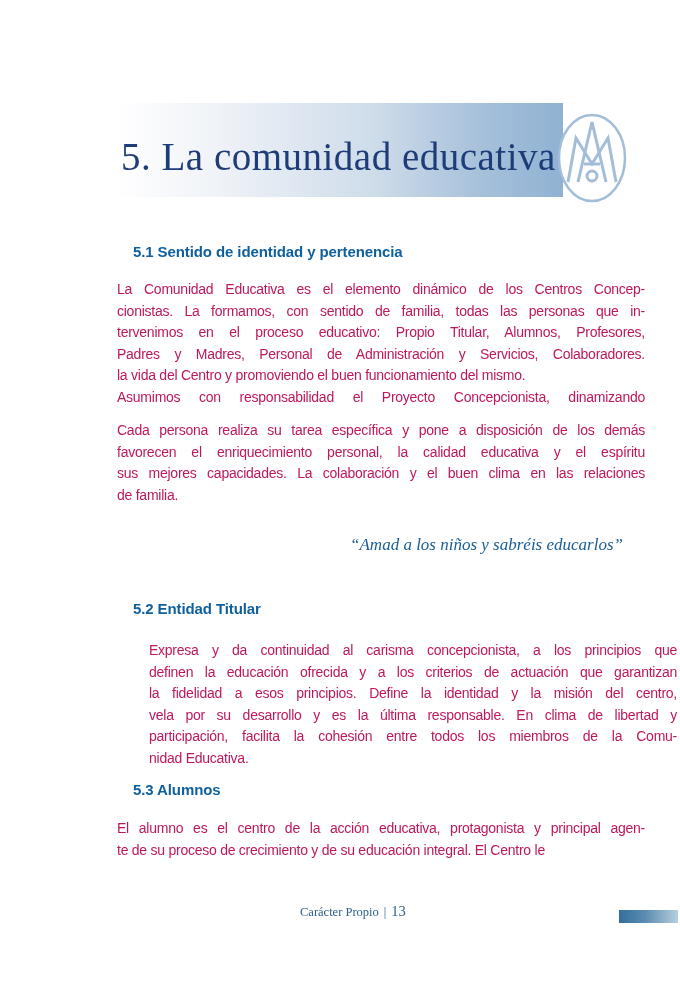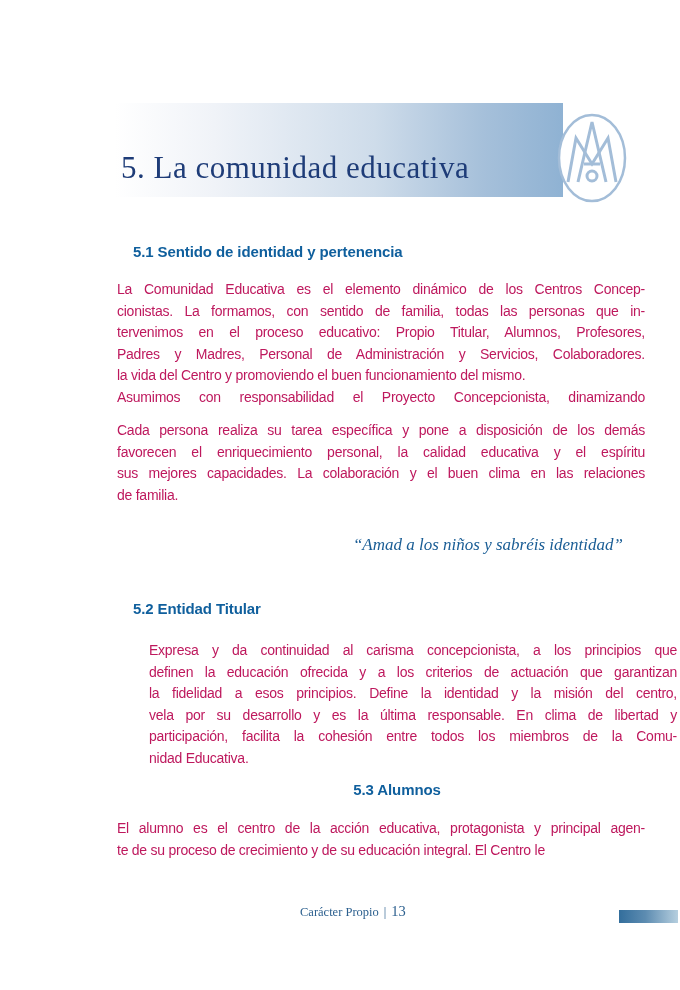--- a/index.html
+++ b/index.html
@@ -6,22 +6,22 @@
   .page {
     position:relative; width:680px; height:990px; background:#ffffff;
     font-family:"Liberation Sans", sans-serif; overflow:hidden;
   }
   
   .banner {
     position:absolute; left:115px; top:103px; width:448px; height:94px;
     background:linear-gradient(90deg, #ffffff 0%, #f0f3f8 22%, #cedcea 58%, #a6c0da 82%, #8fb2d3 100%);
   }
   .page-title {
-    position:absolute; left:121px; top:151px;
-    font-family:"Liberation Serif", serif; font-size:31px; line-height:34px;
+    position:absolute; left:121px; top:140px;
+    font-family:"Liberation Serif", serif; font-size:39px; line-height:34px;
     color:#1e3c78; letter-spacing:0.5px; white-space:nowrap;
   }
   .logo { position:absolute; left:556px; top:112px; width:72px; height:92px; }
 
   
   .block { position:absolute; left:117px; width:528px; }
   .sec-heading {
     font-size:15px; font-weight:bold; color:#0f5f9d;
     line-height:20px; letter-spacing:-0.1px;margin-left:16px;
   }
@@ -78,34 +78,34 @@
     <div class="tline jline">Asumimos con responsabilidad el Proyecto Concepcionista, dinamizando</div>
   </div>
 
   <div class="block body-par" style="top:420px;">
     <div class="tline jline">Cada persona realiza su tarea específica y pone a disposición de los demás</div>
     <div class="tline jline">favorecen el enriquecimiento personal, la calidad educativa y el espíritu</div>
     <div class="tline jline">sus mejores capacidades. La colaboración  y el buen clima en las relaciones</div>
     <div class="tline lline">de familia.</div>
   </div>
 
-  <div class="quote">“Amad a los niños y sabréis identidad”</div>
+  <div class="quote">“Amad a los niños y sabréis educarlos”</div>
 
   <div class="block sec-heading" style="top:599px;">5.2  Entidad Titular</div>
 
   <div class="block body-par" style="top:640px;margin-left:32px;">
     <div class="tline jline">Expresa y da continuidad al carisma concepcionista, a los principios que</div>
     <div class="tline jline">definen la educación ofrecida  y a los criterios de actuación que garantizan</div>
     <div class="tline jline">la fidelidad a esos principios. Define la identidad y la misión del centro,</div>
     <div class="tline jline">vela por su desarrollo y es la última responsable. En clima de libertad y</div>
     <div class="tline jline">participación, facilita la cohesión entre todos los miembros de la Comu-</div>
     <div class="tline lline">nidad  Educativa.</div>
   </div>
 
-  <div class="block sec-heading" style="top:780px;text-align:center;">5.3 Alumnos</div>
+  <div class="block sec-heading" style="top:780px;">5.3 Alumnos</div>
 
   <div class="block body-par" style="top:818px;">
     <div class="tline jline">El alumno es el centro de la acción educativa, protagonista y principal agen-</div>
     <div class="tline lline">te de su proceso de crecimiento y de su educación integral. El Centro le</div>
   </div>
 
   <div class="footer-text">
     <span>Carácter Propio</span><span class="sep">|</span><span class="pagenum">13</span>
   </div>
   <div class="footer-bar"></div>

